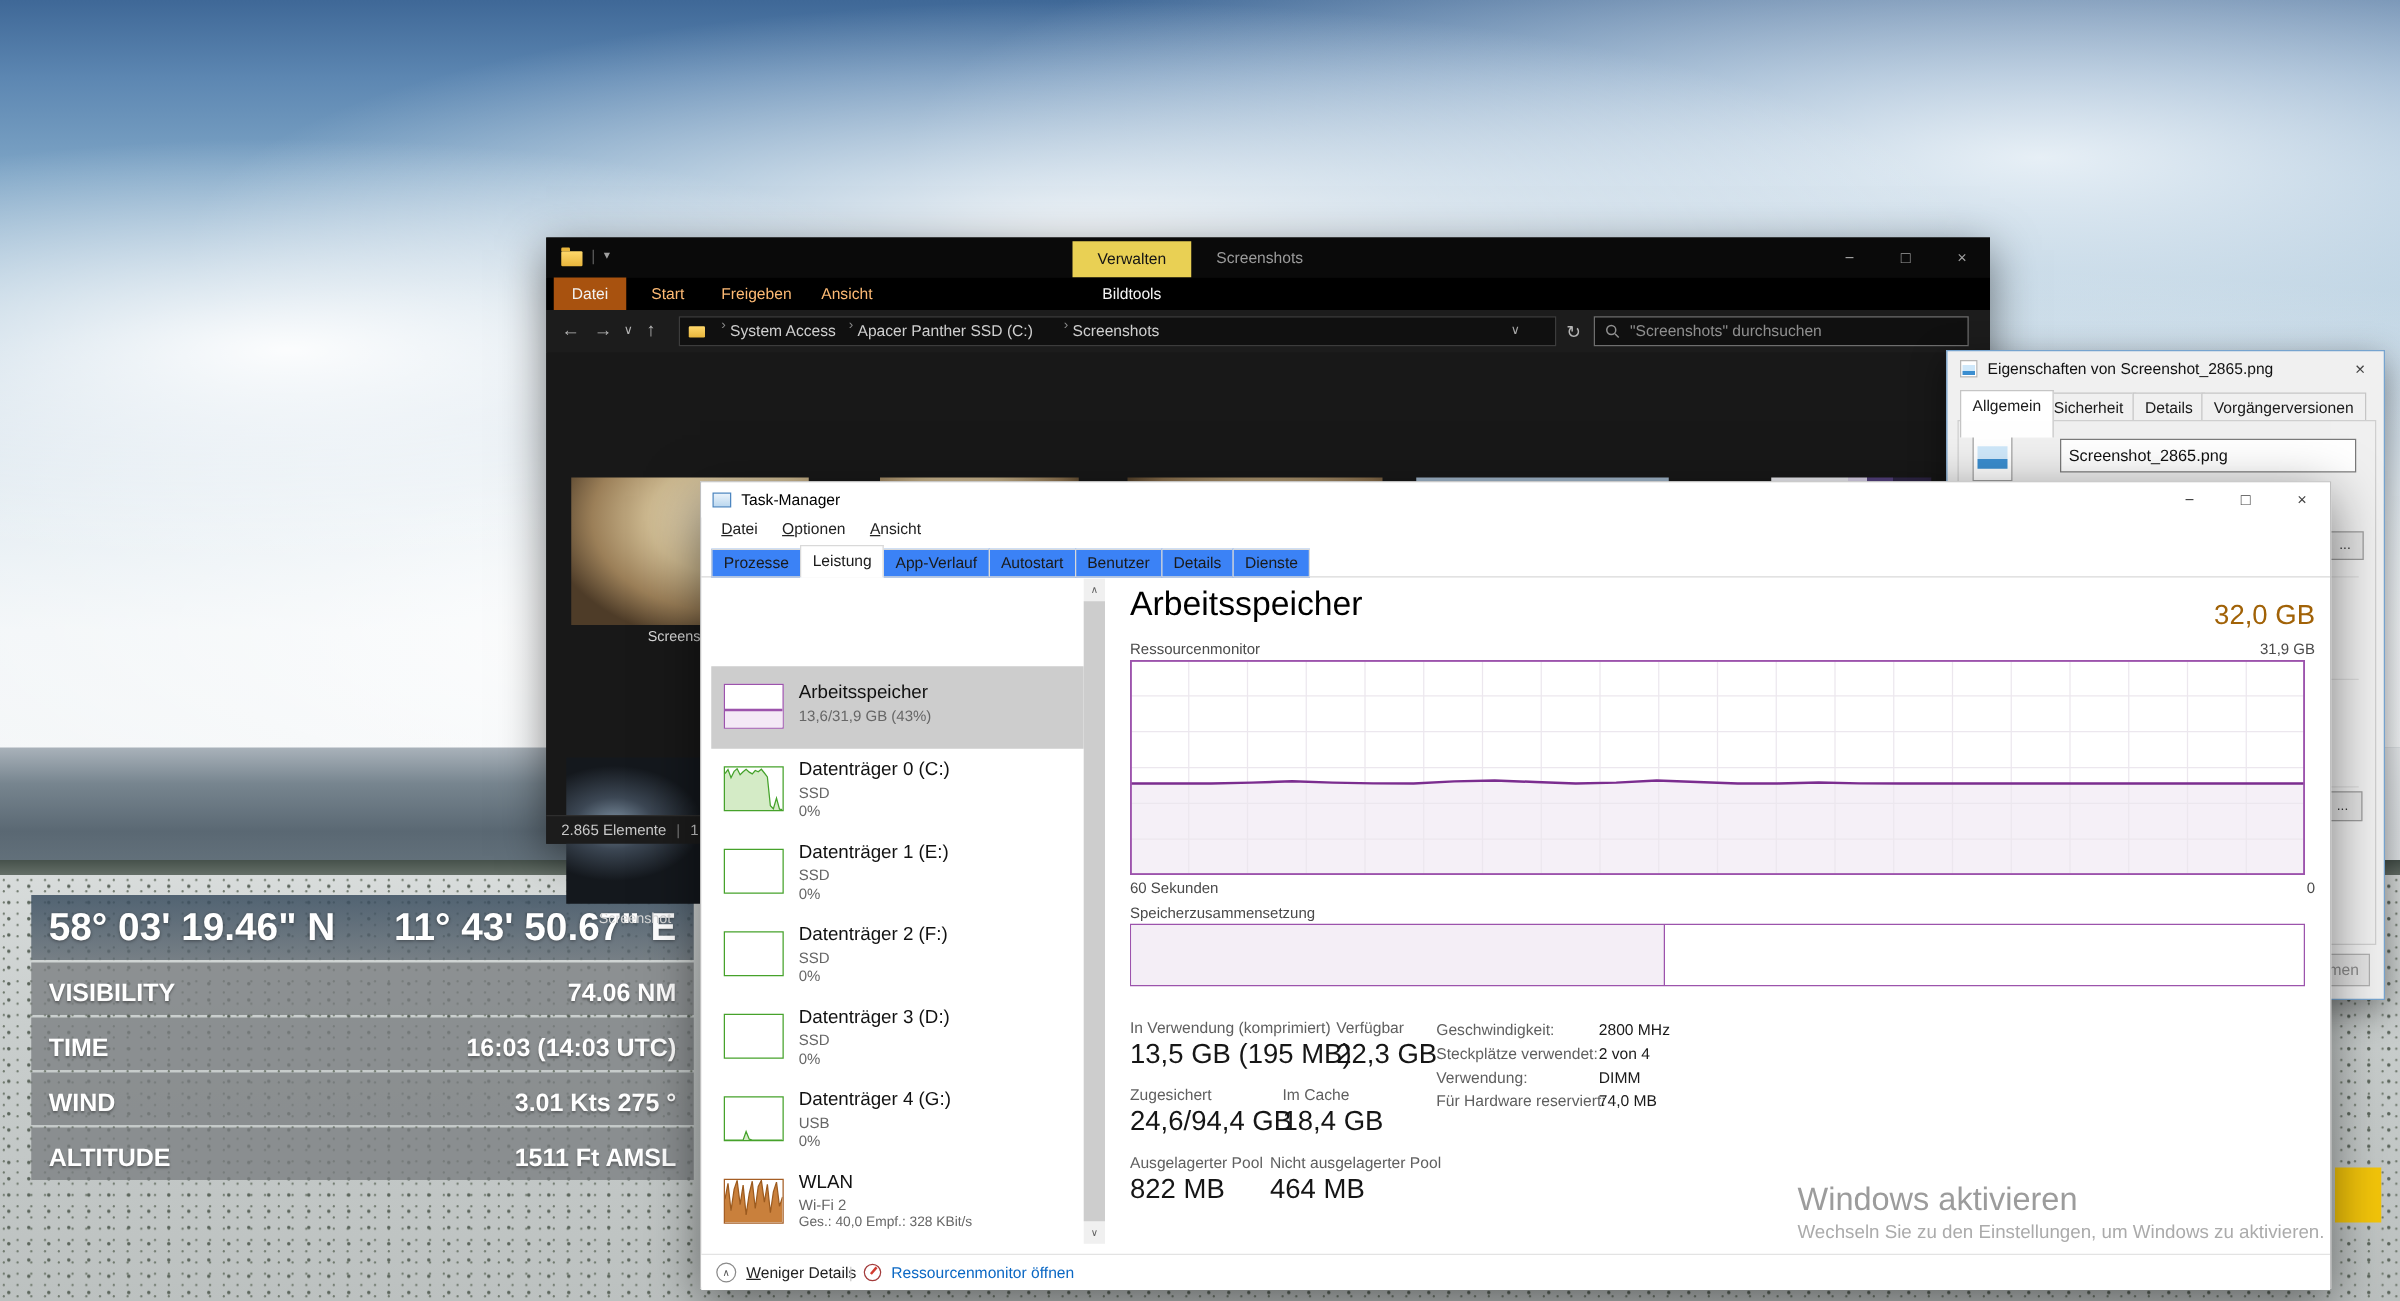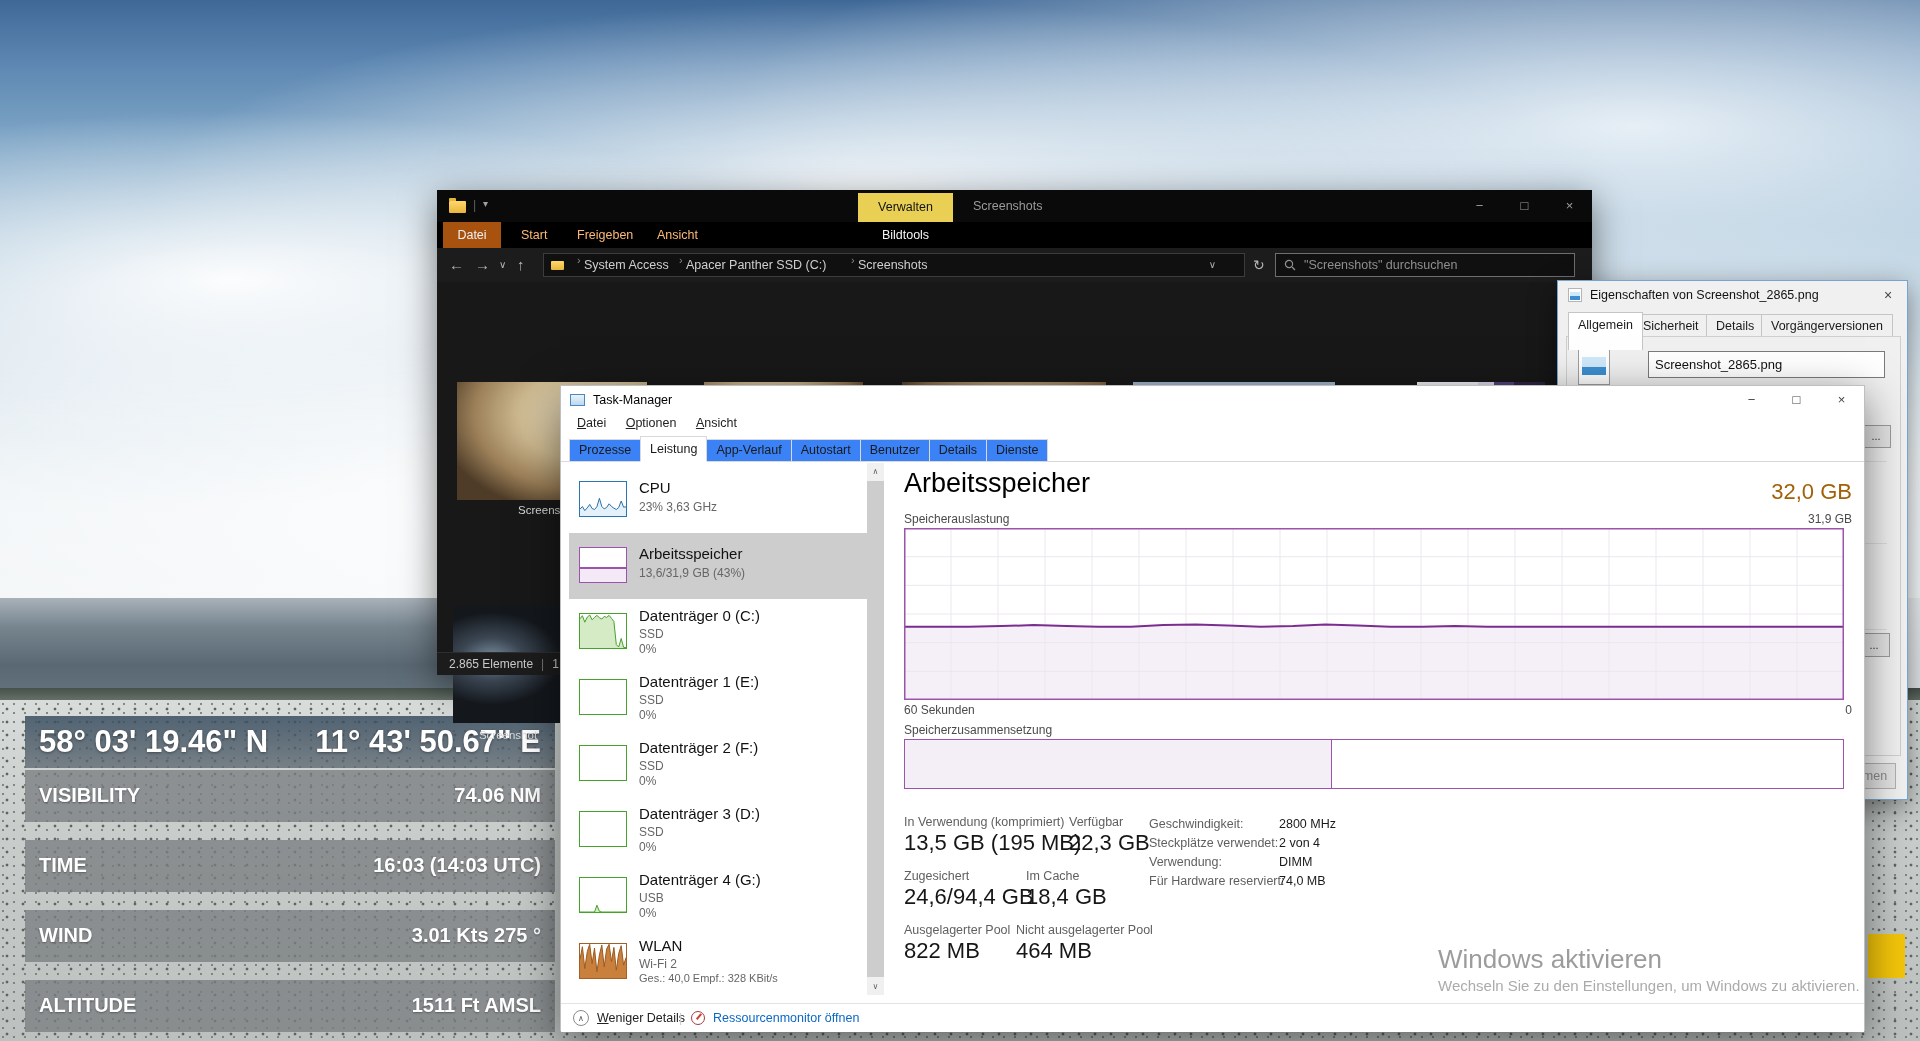--- a/index.html
+++ b/index.html
@@ -22,21 +22,21 @@
     radial-gradient(3px 3px at 7px 9px, #5c665c 30%, transparent 60%),
     radial-gradient(2px 2px at 3px 4px, #6d776b 30%, transparent 60%),
     linear-gradient(180deg,#d8dcdb 0%,#c9cecd 35%,#bcc1c0 100%);
     background-size:16px 13px,11px 9px,100% 100%;}
 
   
   #hud{position:absolute;left:25px;top:716px;width:530px;z-index:2;color:#fff;font-weight:bold}
   .hud-head{position:relative;height:52px;line-height:52px;background:linear-gradient(180deg,rgba(58,78,96,.85),rgba(96,106,114,.8));
     font-size:31px;text-shadow:0 1px 3px rgba(0,0,0,.4);padding:0 14px;margin-bottom:2px}
   .hud-head .lon{position:absolute;right:14px;top:0}
-  .hud-row{position:relative;height:52px;line-height:50px;background:rgba(122,126,128,.78);margin-bottom:18px;padding:0 14px;
+  .hud-row{position:relative;height:42px;line-height:50px;background:rgba(122,126,128,.78);margin-bottom:2px;padding:0 14px;
     font-size:20px;text-shadow:0 1px 2px rgba(0,0,0,.35)}
   .hud-row .val{position:absolute;right:14px;top:0}
 
   
   #explorer{position:absolute;left:437px;top:190px;width:1155px;height:485px;background:#181818;z-index:3;
     box-shadow:0 10px 34px rgba(0,0,0,.5);font-size:12.5px;color:#d6d6d6}
   .ex-titlebar{position:absolute;left:0;top:0;width:100%;height:32px;background:#0a0a0a}
   .fold{position:absolute;left:12px;top:11px;width:17px;height:12px;background:linear-gradient(#ffd86b,#e8b53c);border-radius:1px}
   .fold::before{content:"";position:absolute;left:0;top:-3px;width:7px;height:3px;background:#e8b53c;border-radius:1px 1px 0 0}
   .qat-sep{position:absolute;left:36px;top:8px;color:#5c5c5c}
@@ -273,30 +273,20 @@
     <div class="tm-tabs">
       <div class="tm-tab">Prozesse</div>
       <div class="tm-tab active">Leistung</div>
       <div class="tm-tab">App-Verlauf</div>
       <div class="tm-tab">Autostart</div>
       <div class="tm-tab">Benutzer</div>
       <div class="tm-tab">Details</div>
       <div class="tm-tab">Dienste</div>
     </div>
 
-    <div class="tm-item" style="top:81px">
-      <div class="mini b-blue">
-          <svg width="46" height="34">
-            <polygon points="0,34 0.0,27.2 2.4,24.5 4.8,28.6 7.3,25.8 9.7,22.4 12.1,26.5 14.5,27.5 16.9,24.8 19.4,16.3 21.8,24.5 24.2,26.9 26.6,25.5 29.1,21.8 31.5,24.5 33.9,26.2 36.3,27.5 38.7,25.5 41.2,19.0 43.6,25.2 46.0,24.8 46,34" fill="#e4f1fa"></polygon>
-            <polyline points="0.0,27.2 2.4,24.5 4.8,28.6 7.3,25.8 9.7,22.4 12.1,26.5 14.5,27.5 16.9,24.8 19.4,16.3 21.8,24.5 24.2,26.9 26.6,25.5 29.1,21.8 31.5,24.5 33.9,26.2 36.3,27.5 38.7,25.5 41.2,19.0 43.6,25.2 46.0,24.8" fill="none" stroke="#2a72a8" stroke-width="1"></polyline>
-          </svg>
-        </div>
-      <div class="ti-name" style="top:12px">CPU</div>
-      <div class="ti-sub" style="top:33px">23% 3,63 GHz</div>
-    </div>
     <div class="tm-item selected" style="top:147px">
       <div class="mini b-purple">
         <div class="mem-fill" style="height: 43%;"></div>
       </div>
       <div class="ti-name" style="top:12px">Arbeitsspeicher</div>
       <div class="ti-sub" style="top:33px">13,6/31,9 GB (43%)</div>
     </div>
     <div class="tm-item" style="top:213px">
       <div class="mini b-green">
           <svg width="46" height="34">
@@ -349,21 +339,21 @@
       <div class="ti-sub" style="top:43px;font-size:11px">Ges.: 40,0  Empf.: 328 KBit/s</div>
     </div>
     <div class="tm-scroll">
       <div class="sc-arrow" style="top:0">∧</div>
       <div class="sc-thumb"></div>
       <div class="sc-arrow" style="bottom:0">∨</div>
     </div>
 
     <div class="mp-title">Arbeitsspeicher</div>
     <div class="mp-total">32,0 GB</div>
-    <div class="mp-small" style="left:343px;top:126px">Speicherauslastung</div>
+    <div class="mp-small" style="left:343px;top:126px">Ressourcenmonitor</div>
     <div class="mp-small" style="right:12px;top:126px">31,9 GB</div>
     <div id="memGraph"><svg width="940" height="172">
           <polygon points="0,172 0.0,98.7 32.4,98.7 64.8,98.7 97.2,98.1 129.7,97.1 162.1,98.1 194.5,98.7 226.9,98.7 259.3,97.1 291.7,96.5 324.1,97.6 356.6,98.7 389.0,98.1 421.4,96.5 453.8,97.6 486.2,98.7 518.6,98.7 551.0,98.1 583.4,98.7 615.9,98.7 648.3,98.7 680.7,98.7 713.1,98.7 745.5,98.7 777.9,98.7 810.3,98.7 842.8,98.7 875.2,98.7 907.6,98.7 940.0,98.7 940,172" fill="#f5f0f7"></polygon>
           <line x1="47.0" y1="1" x2="47.0" y2="171" stroke="#ece7ee" stroke-width="1"></line>
           <line x1="94.0" y1="1" x2="94.0" y2="171" stroke="#ece7ee" stroke-width="1"></line>
           <line x1="141.0" y1="1" x2="141.0" y2="171" stroke="#ece7ee" stroke-width="1"></line>
           <line x1="188.0" y1="1" x2="188.0" y2="171" stroke="#ece7ee" stroke-width="1"></line>
           <line x1="235.0" y1="1" x2="235.0" y2="171" stroke="#ece7ee" stroke-width="1"></line>
           <line x1="282.0" y1="1" x2="282.0" y2="171" stroke="#ece7ee" stroke-width="1"></line>
           <line x1="329.0" y1="1" x2="329.0" y2="171" stroke="#ece7ee" stroke-width="1"></line>

